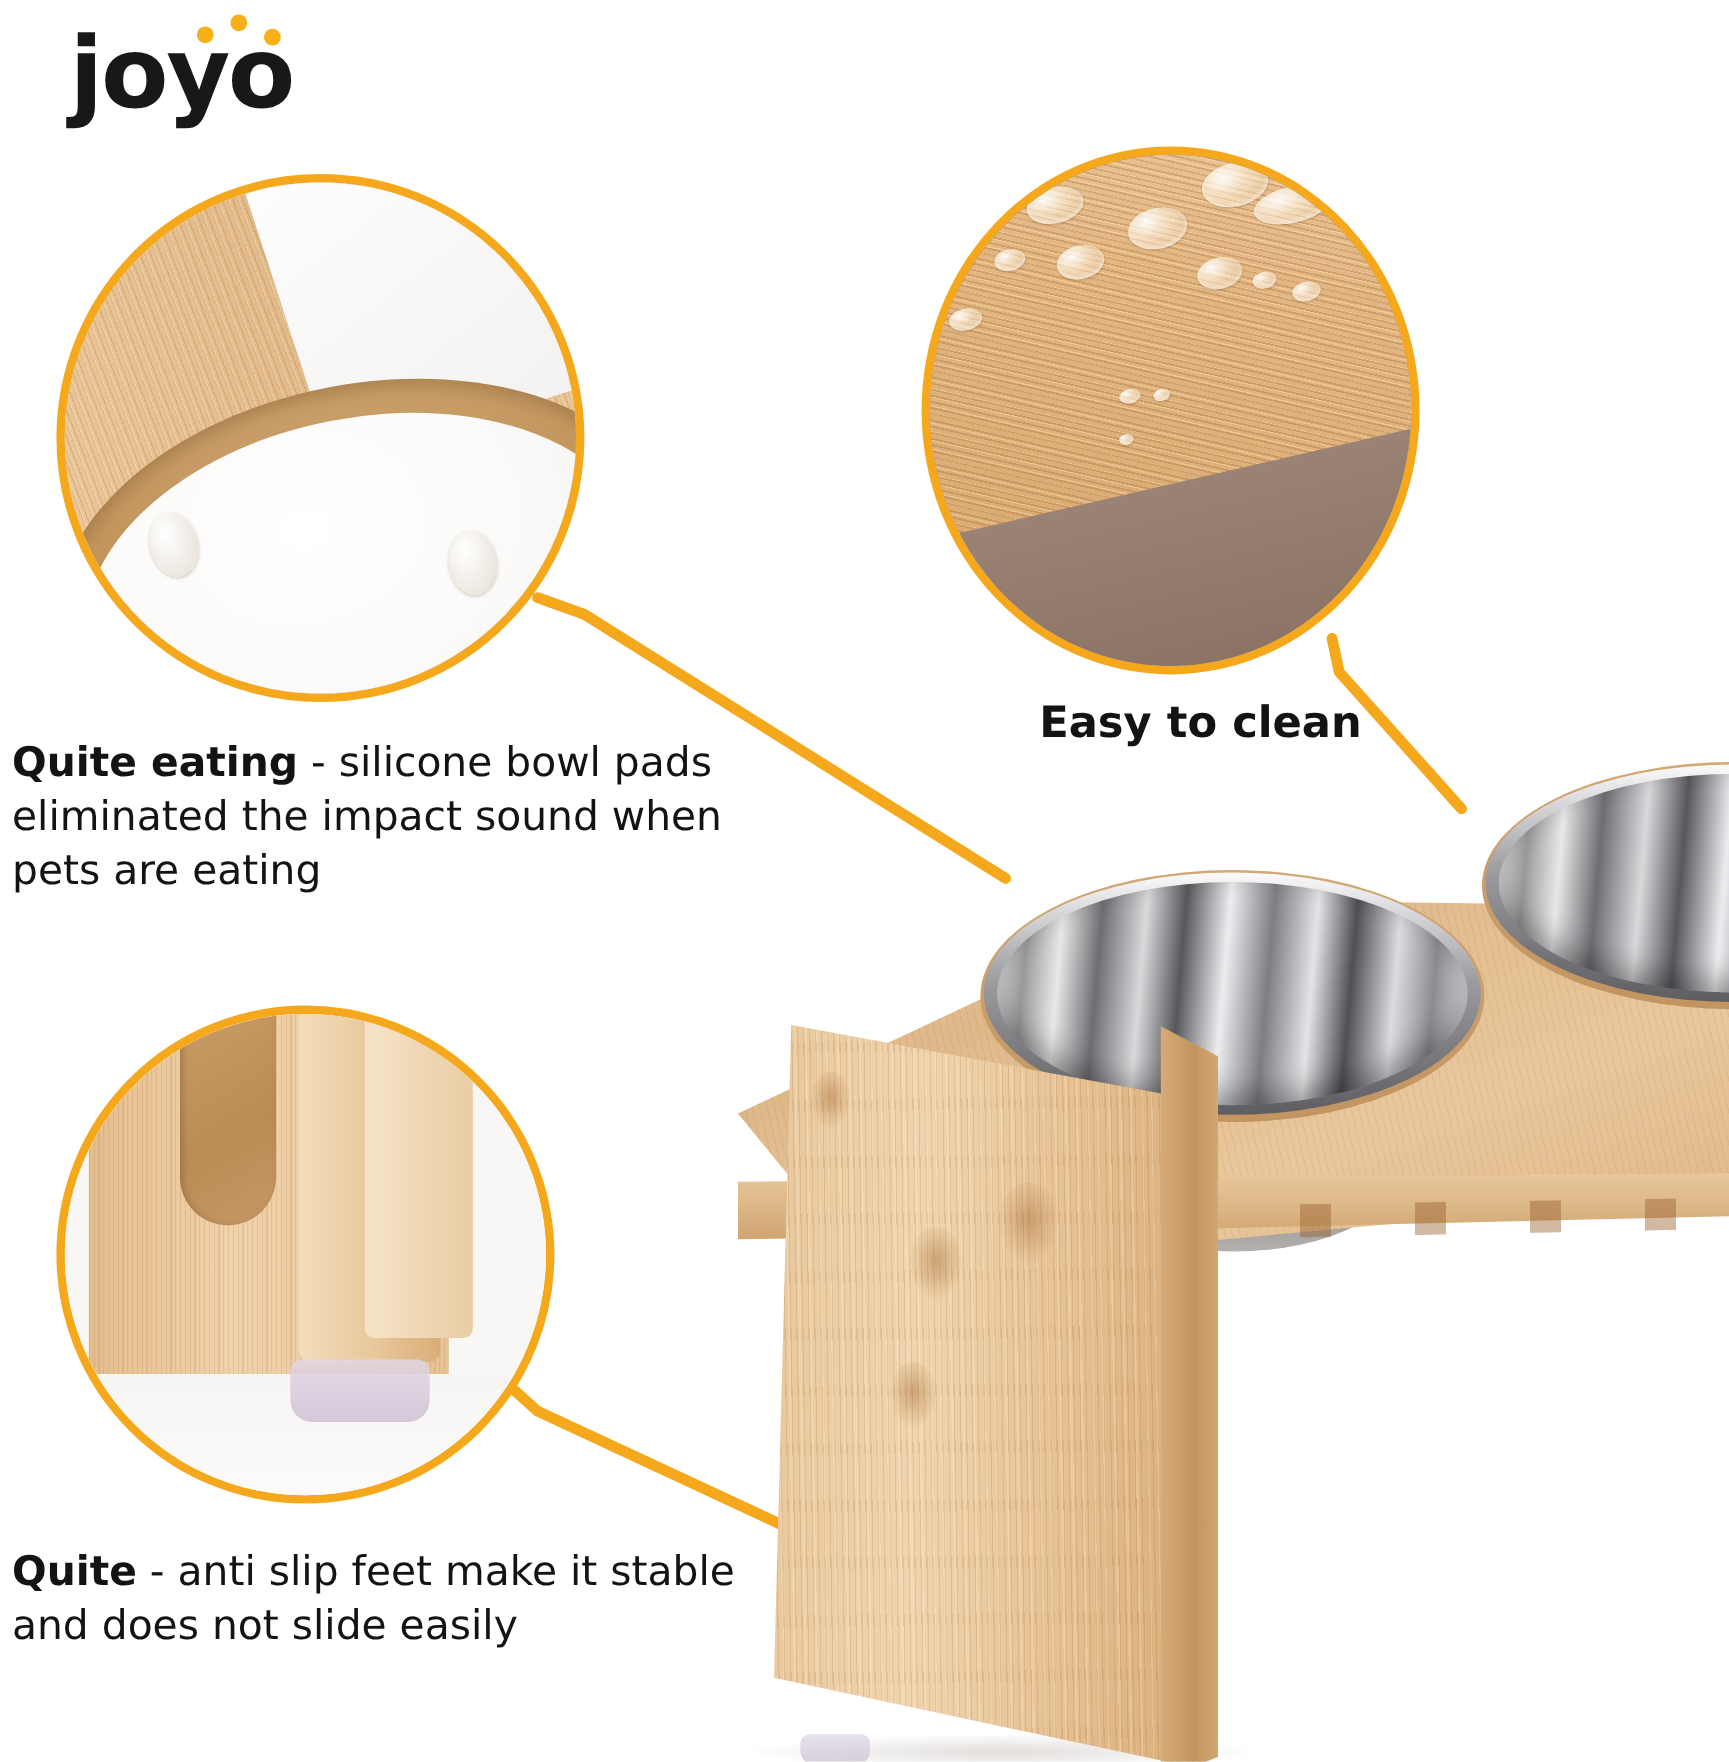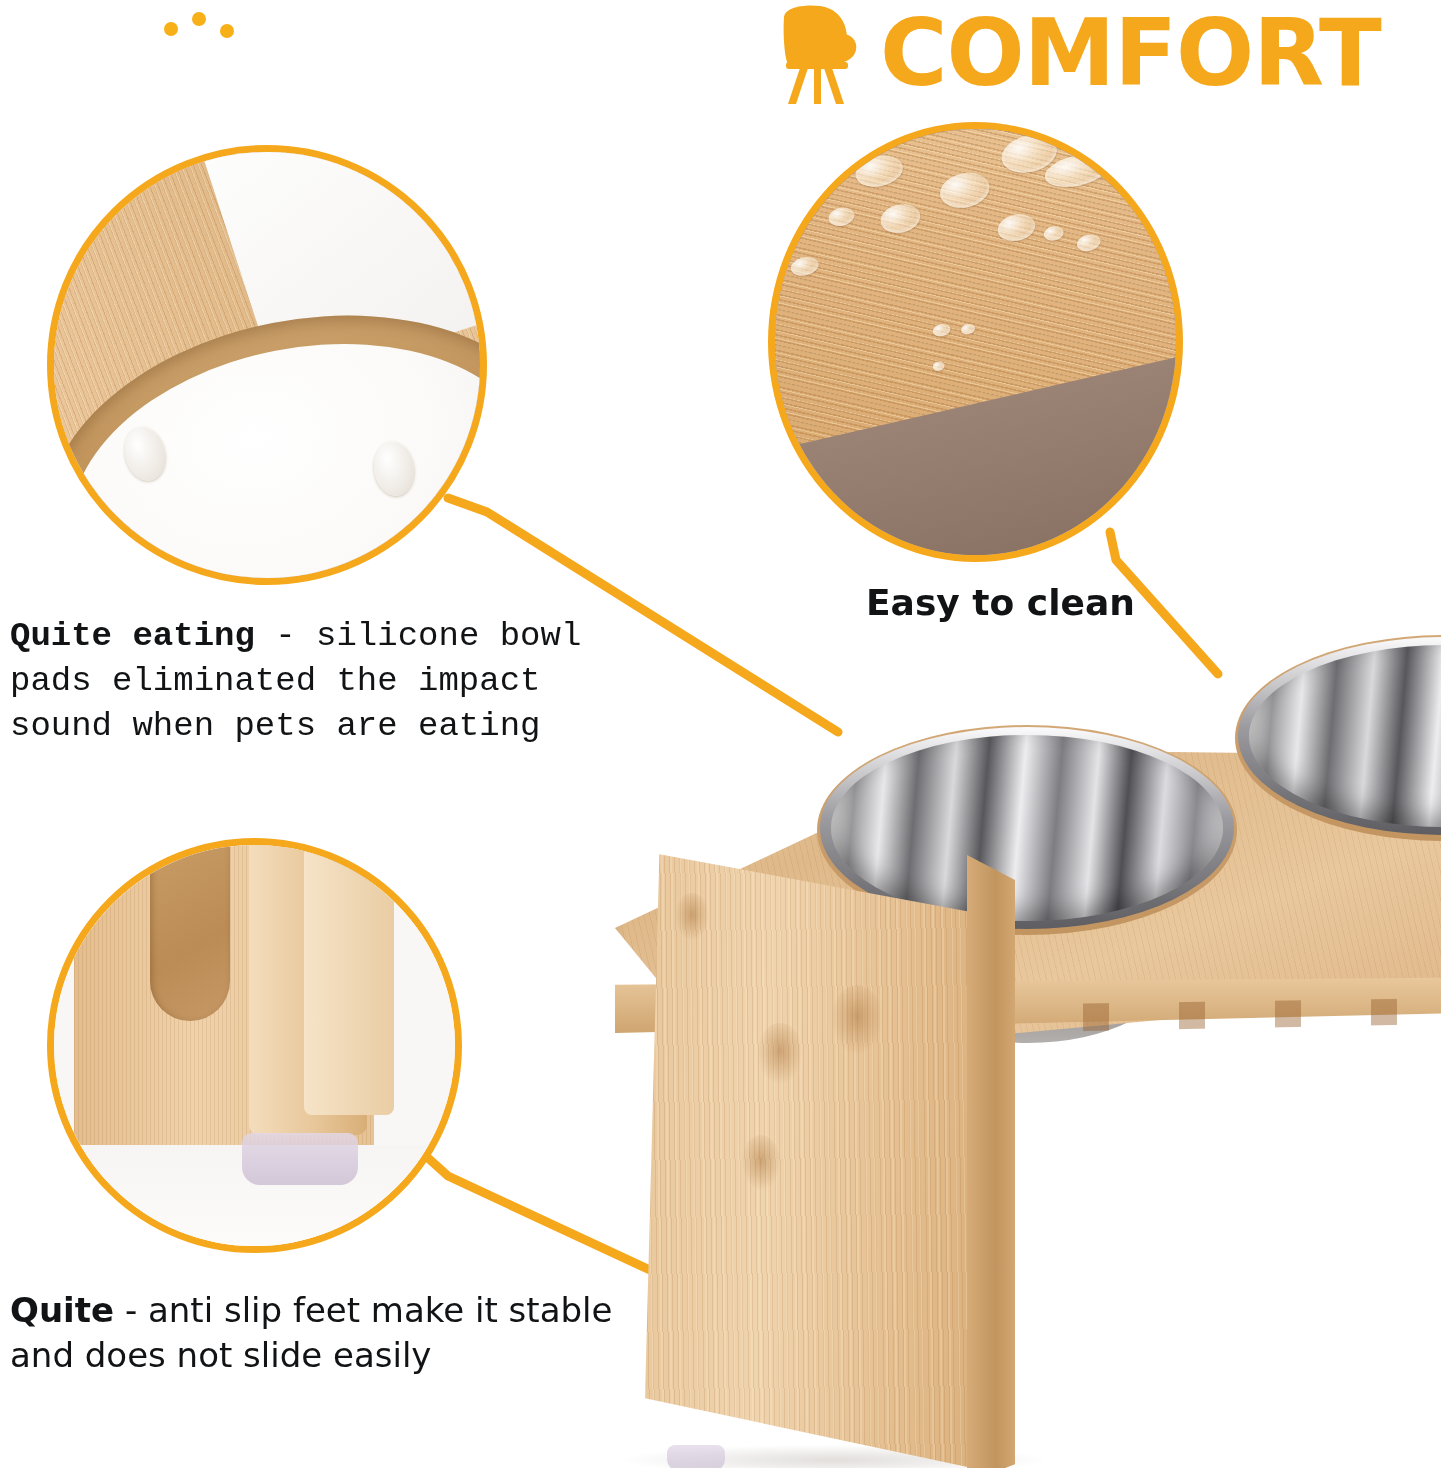--- a/index.html
+++ b/index.html
@@ -156,21 +156,21 @@
 
   
   .caption {
     position:absolute;
     color:#111315;
     font-family:"DejaVu Sans", sans-serif;
     font-size:34px;
     line-height:45px;
   }
   .caption b { font-weight:bold; }
-  #cap-quiet  { left:10px;  top:614px;  width:600px;font-family:Liberation Mono, monospace; }
+  #cap-quiet  { left:10px;  top:614px;  width:600px; }
   #cap-clean  { left:866px; top:580px;  font-size:36px; font-weight:bold; white-space:nowrap; }
   #cap-stable { left:10px;  top:1288px; width:620px; }
 
   
   #product { position:absolute; left:615px; top:605px; width:826px; height:863px; }
 
   
   #top-surface {
     position:absolute; left:0; top:125px; width:900px; height:330px;
     background:
@@ -261,33 +261,23 @@
 </style>
 </head>
 <body>
 
 <div id="header">
 
   <div id="logo-block">
     <div class="logo-dot" style="left:106px; top:16px;"></div>
     <div class="logo-dot" style="left:134px; top:6px;"></div>
     <div class="logo-dot" style="left:162px; top:18px;"></div>
-  </div>
-
-  <div id="comfort-block">
-    <svg id="chair-icon" viewBox="0 0 96 104">
-      <path d="M10 14 C10 3, 30 0, 46 2 C62 4, 72 16, 73 32 C74 44, 72 54, 70 60 L14 60 C10 52, 9 26, 10 14 Z" fill="#F5A81B"></path>
-      <path d="M63 30 C76 28, 84 36, 82 46 C80 55, 70 60, 62 58 Z" fill="#F5A81B"></path>
-      <rect x="12" y="58" width="62" height="7" rx="3" fill="#F5A81B"></rect>
-      <path d="M26 64 L14 100 L22 100 L34 64 Z" fill="#F5A81B"></path>
-      <path d="M58 64 L70 100 L62 100 L50 64 Z" fill="#F5A81B"></path>
-      <path d="M40 64 L40 100 L47 100 L47 64 Z" fill="#F5A81B"></path>
-    </svg>
-    <div id="comfort-title">COMFORT</div>
-  </div>
+    <div id="logo-joyo">joyo</div>
+  </div>
+
 </div>
 
 <div id="circle-quiet" class="callout-circle">
   <div class="cinner bamboo-a">
     <div id="c1-top" class="bamboo-b"></div>
     <div id="c1-white-wall"></div>
     <div id="c1-rim"></div>
     <div id="c1-bowlwhite"></div>
     <div id="pad-l" class="pad"></div>
     <div id="pad-r" class="pad"></div>

